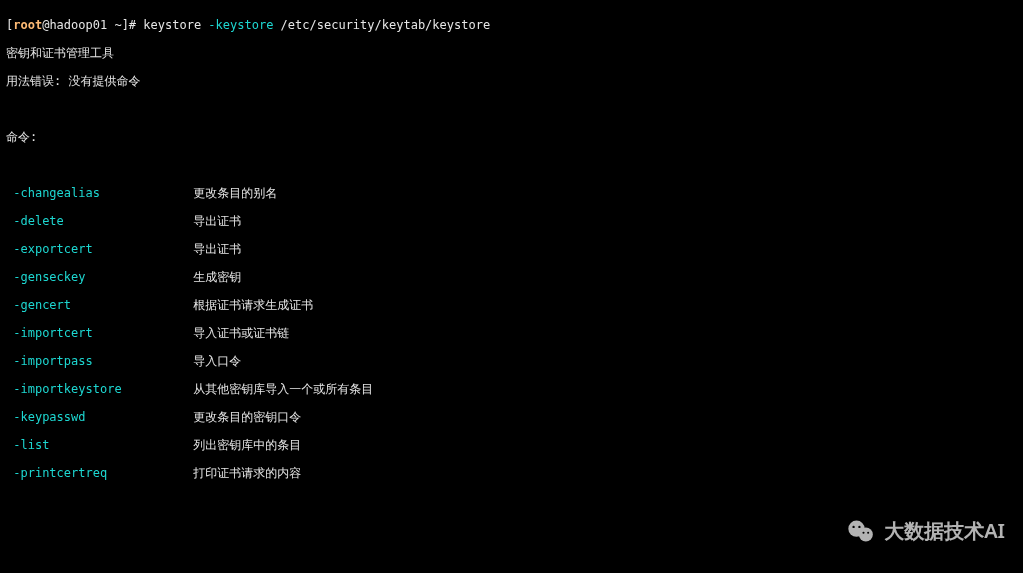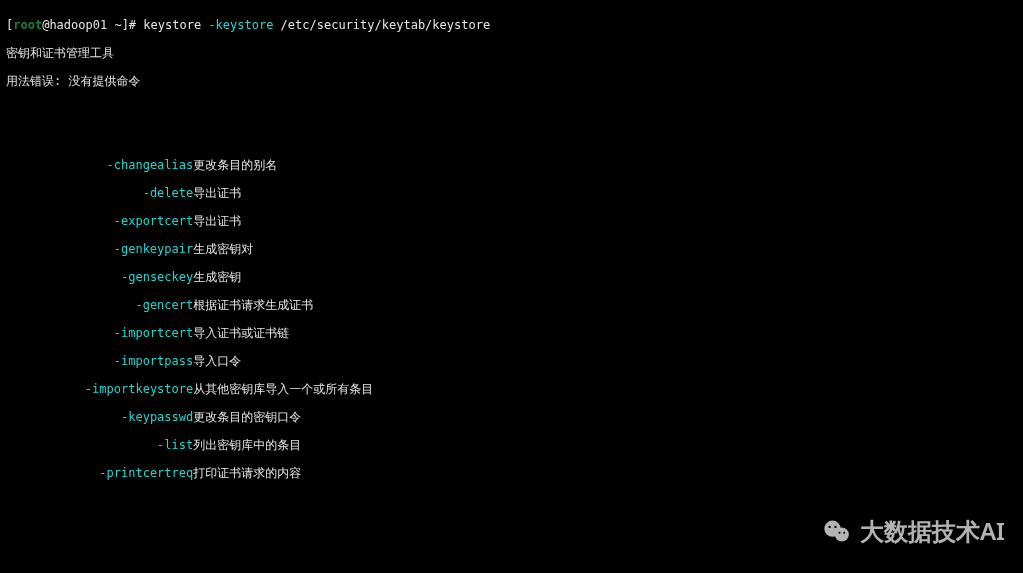--- a/index.html
+++ b/index.html
@@ -12,54 +12,54 @@
     line-height: 14px;
     width: 1023px;
     height: 573px;
     overflow: hidden;
     position: relative;
   }
   .terminal {
     padding: 4px 6px;
     white-space: pre;
   }
-  .red-b    { color: #15803d; font-weight: 600; }
+  .red-b    { color: #fdba74; font-weight: 600; }
   .white    { color: #e6e6e6; }
-  .cyan     { color: #1dd7d1; text-align: right; }
+  .cyan     { color: #1dd7d1; }
   .line { display: block; }
   .cmd-col { display: inline-block; min-width: 180px; }
   .watermark {
     position: absolute;
     right: 18px;
     bottom: 28px;
     display: flex;
     align-items: center;
     gap: 10px;
     color: #e6e6e6;
     font-family: system-ui, sans-serif;
-    font-size: 24px;
+    font-size: 20px;
     font-weight: 600;
     opacity: .78;
     pointer-events: none;
   }
   .watermark svg { width: 28px; height: 28px; }
 </style>
 </head>
 <body>
 
 <div class="terminal">
 <span class="line">[<span class="red-b">root</span><span class="white">@</span><span class="white">hadoop01</span> <span class="white">~</span><span>]# </span><span class="white">keystore </span><span class="cyan">-keystore</span><span class="white"> /etc/security/keytab/keystore</span></span>
 <span class="line">密钥和证书管理工具</span>
 <span class="line">用法错误: 没有提供命令</span>
 <span class="line"> </span>
+<span class="line">命令:</span>
 <span class="line"> </span>
 <span class="line"> <span class="cmd-col cyan">-changealias</span><span>更改条目的别名</span></span>
 <span class="line"> <span class="cmd-col cyan">-delete</span><span>导出证书</span></span>
 <span class="line"> <span class="cmd-col cyan">-exportcert</span><span>导出证书</span></span>
-<span class="line"> <span class="cmd-col cyan">-genkeypair</span><span>生成密钥对</span></span>
 <span class="line"> <span class="cmd-col cyan">-genseckey</span><span>生成密钥</span></span>
 <span class="line"> <span class="cmd-col cyan">-gencert</span><span>根据证书请求生成证书</span></span>
 <span class="line"> <span class="cmd-col cyan">-importcert</span><span>导入证书或证书链</span></span>
 <span class="line"> <span class="cmd-col cyan">-importpass</span><span>导入口令</span></span>
 <span class="line"> <span class="cmd-col cyan">-importkeystore</span><span>从其他密钥库导入一个或所有条目</span></span>
 <span class="line"> <span class="cmd-col cyan">-keypasswd</span><span>更改条目的密钥口令</span></span>
 <span class="line"> <span class="cmd-col cyan">-list</span><span>列出密钥库中的条目</span></span>
 <span class="line"> <span class="cmd-col cyan">-printcertreq</span><span>打印证书请求的内容</span></span>
 
 

